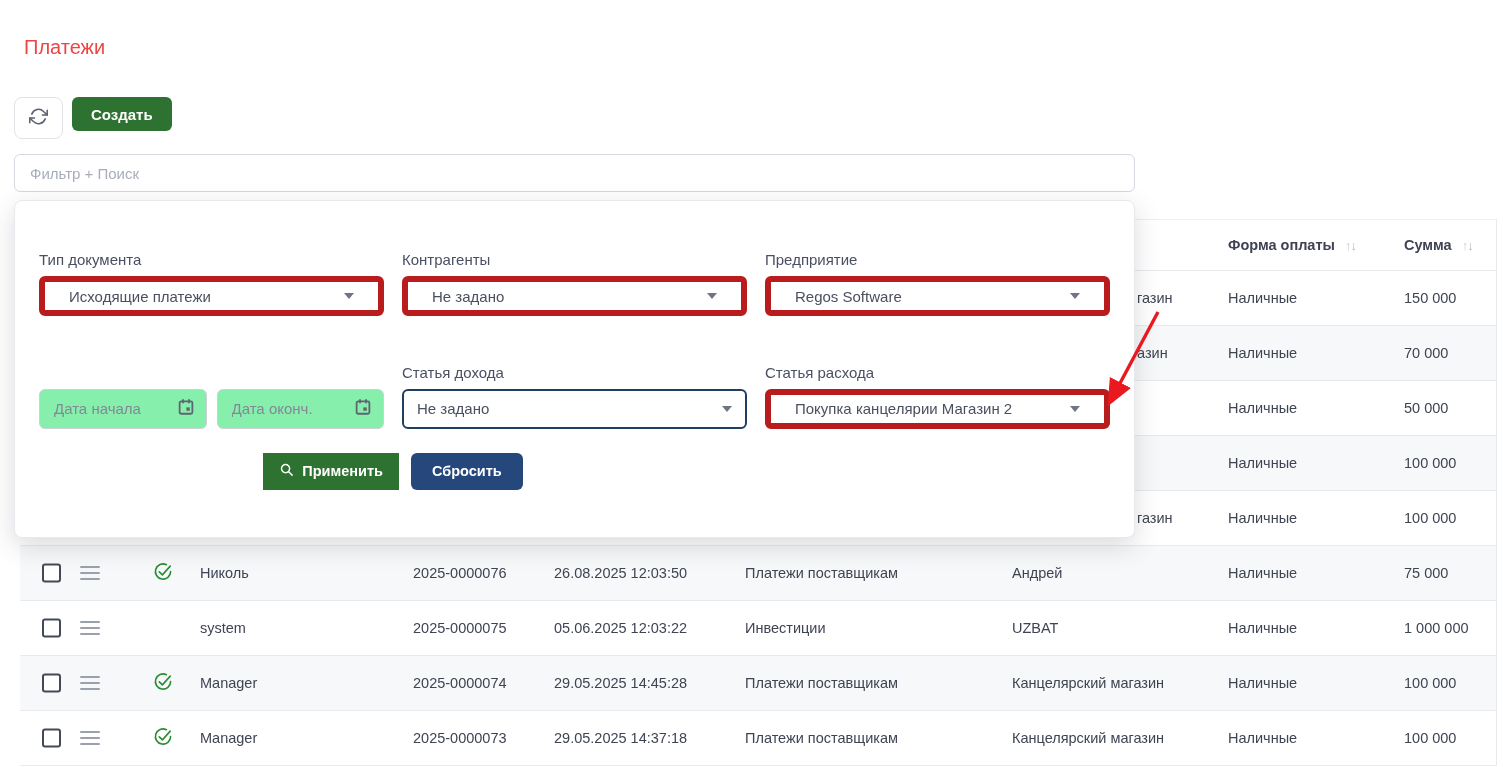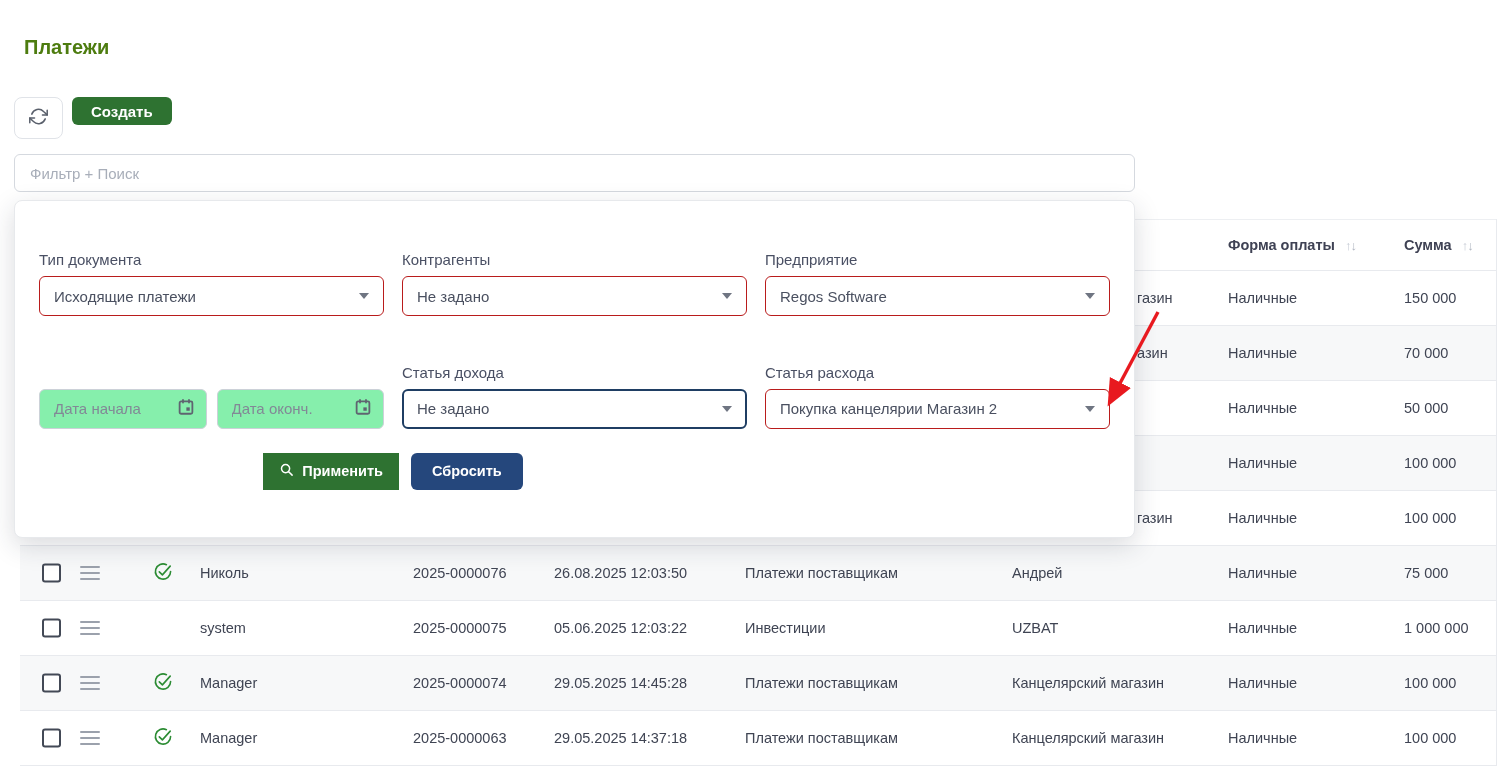--- a/index.html
+++ b/index.html
@@ -1,25 +1,25 @@
 <!DOCTYPE html>
 <html><head>
 <meta charset="utf-8">
 <style>
   * { margin:0; padding:0; box-sizing:border-box; }
   html,body { background:#fff; }
   body { font-family:"Liberation Sans","DejaVu Sans",sans-serif; color:#3f4453; }
   .page { position:relative; width:1503px; height:767px; overflow:hidden; background:#fff; }
 
   
-  .page-title { position:absolute; left:24px; top:36px; font-size:20px; font-weight:700; color:#4d7c0f; }
+  .page-title { position:absolute; left:24px; top:36px; font-size:20px; font-weight:400; color:#ef4444; }
   .toolbar { position:absolute; left:14px; top:97px; display:flex; gap:9px; }
   .btn-refresh { width:49px; height:42px; background:#fff; border:1px solid #e0e3e8; border-radius:8px;
                  display:flex; align-items:center; justify-content:center; cursor:pointer; }
-  .btn-create { height:28px; padding:0 19px; background:#2e7231; color:#fff; border:none; border-radius:6px;
+  .btn-create { height:34px; padding:0 19px; background:#2e7231; color:#fff; border:none; border-radius:6px;
                 font-size:15px; font-weight:600; cursor:pointer; font-family:inherit; }
   .search-input { position:absolute; left:14px; top:154px; width:1121px; height:38px; border:1px solid #d5d9df;
                   border-radius:6px; padding:0 15px; font-size:15px; color:#3f4453; font-family:inherit; outline:none; }
   .search-input::placeholder { color:#a8aeb9; }
 
   
   .table { position:absolute; left:20px; top:219px; width:1477px; border-right:1px solid #e8eaee; }
   .t-head { position:relative; height:52px; border-top:1px solid #edeff2; border-bottom:1px solid #e8eaee;
             font-weight:700; color:#3f4254; font-size:14.5px; }
   .t-row { position:relative; height:55px; border-bottom:1px solid #e8eaee; font-size:14.5px; color:#3f4453; background:#fff; }
@@ -42,21 +42,21 @@
   .hamburger { display:flex; flex-direction:column; gap:4px; width:20px; cursor:pointer; }
   .hamburger i { display:block; height:2px; background:#9ba1ac; border-radius:1px; }
 
   
   .panel { position:absolute; left:14px; top:200px; width:1121px; height:338px; background:#fff;
            border:1px solid #e7e9ec; border-radius:8px; box-shadow:0 8px 26px rgba(35,41,58,.17);
            padding:25px 24px 22px; z-index:10;
            display:grid; grid-template-columns:1fr 1fr 1fr; column-gap:18px; row-gap:22px; }
   .field { display:flex; flex-direction:column; justify-content:flex-end; }
   .field .label { font-size:15px; color:#4a5064; margin-bottom:8px; }
-  .select { height:40px; border:1px solid #b91c1c; border-radius:6px; padding:0 14px; display:flex;
+  .select { height:40px; border:6px solid #b91c1c; border-radius:6px; padding:0 24px; display:flex;
             align-items:center; justify-content:space-between; font-size:15px; color:#4a5060; cursor:pointer; background:#fff; }
   .select.focused { border:2px solid #1f3e63; padding:0 13px; }
   .caret { width:0; height:0; border-left:5px solid transparent; border-right:5px solid transparent;
            border-top:6px solid #6f7582; margin-left:10px; flex:none; }
   .dates { display:flex; gap:10px; }
   .date-wrap { position:relative; flex:1; }
   .date-input { width:100%; height:40px; border:1px solid #ccd1d8; border-radius:6px; padding:0 42px 0 14px;
                 font-size:15px; color:#4a5060; font-family:inherit; outline:none; background:#86efac; }
   .date-input::placeholder { color:#828896; }
   .cal-icon { position:absolute; right:12px; top:50%; transform:translateY(-50%); pointer-events:none; }
@@ -196,21 +196,21 @@
           <i></i>
           <i></i>
         </span>
       <span class="cell c-status">
         <svg width="20" height="20" viewBox="0 0 20 20">
             <path d="M17.6 10 A7.6 7.6 0 1 1 13.4 3.2" fill="none" stroke="#2c8c34" stroke-width="1.6" stroke-linecap="round"></path>
             <path d="M6.3 10.4 L9.4 13.4 L17.2 4.6" fill="none" stroke="#2c8c34" stroke-width="1.6" stroke-linecap="round" stroke-linejoin="round"></path>
           </svg>
       </span>
       <span class="cell c-user">Manager</span>
-      <span class="cell c-number">2025-0000063</span>
+      <span class="cell c-number">2025-0000073</span>
       <span class="cell c-date">29.05.2025 14:37:18</span>
       <span class="cell c-category">Платежи поставщикам</span>
       <span class="cell c-cpty">Канцелярский магазин</span>
       <span class="cell c-payform">Наличные</span>
       <span class="cell c-amount">100 000</span>
     </div>
   </div>
 
   <div class="panel">
 

